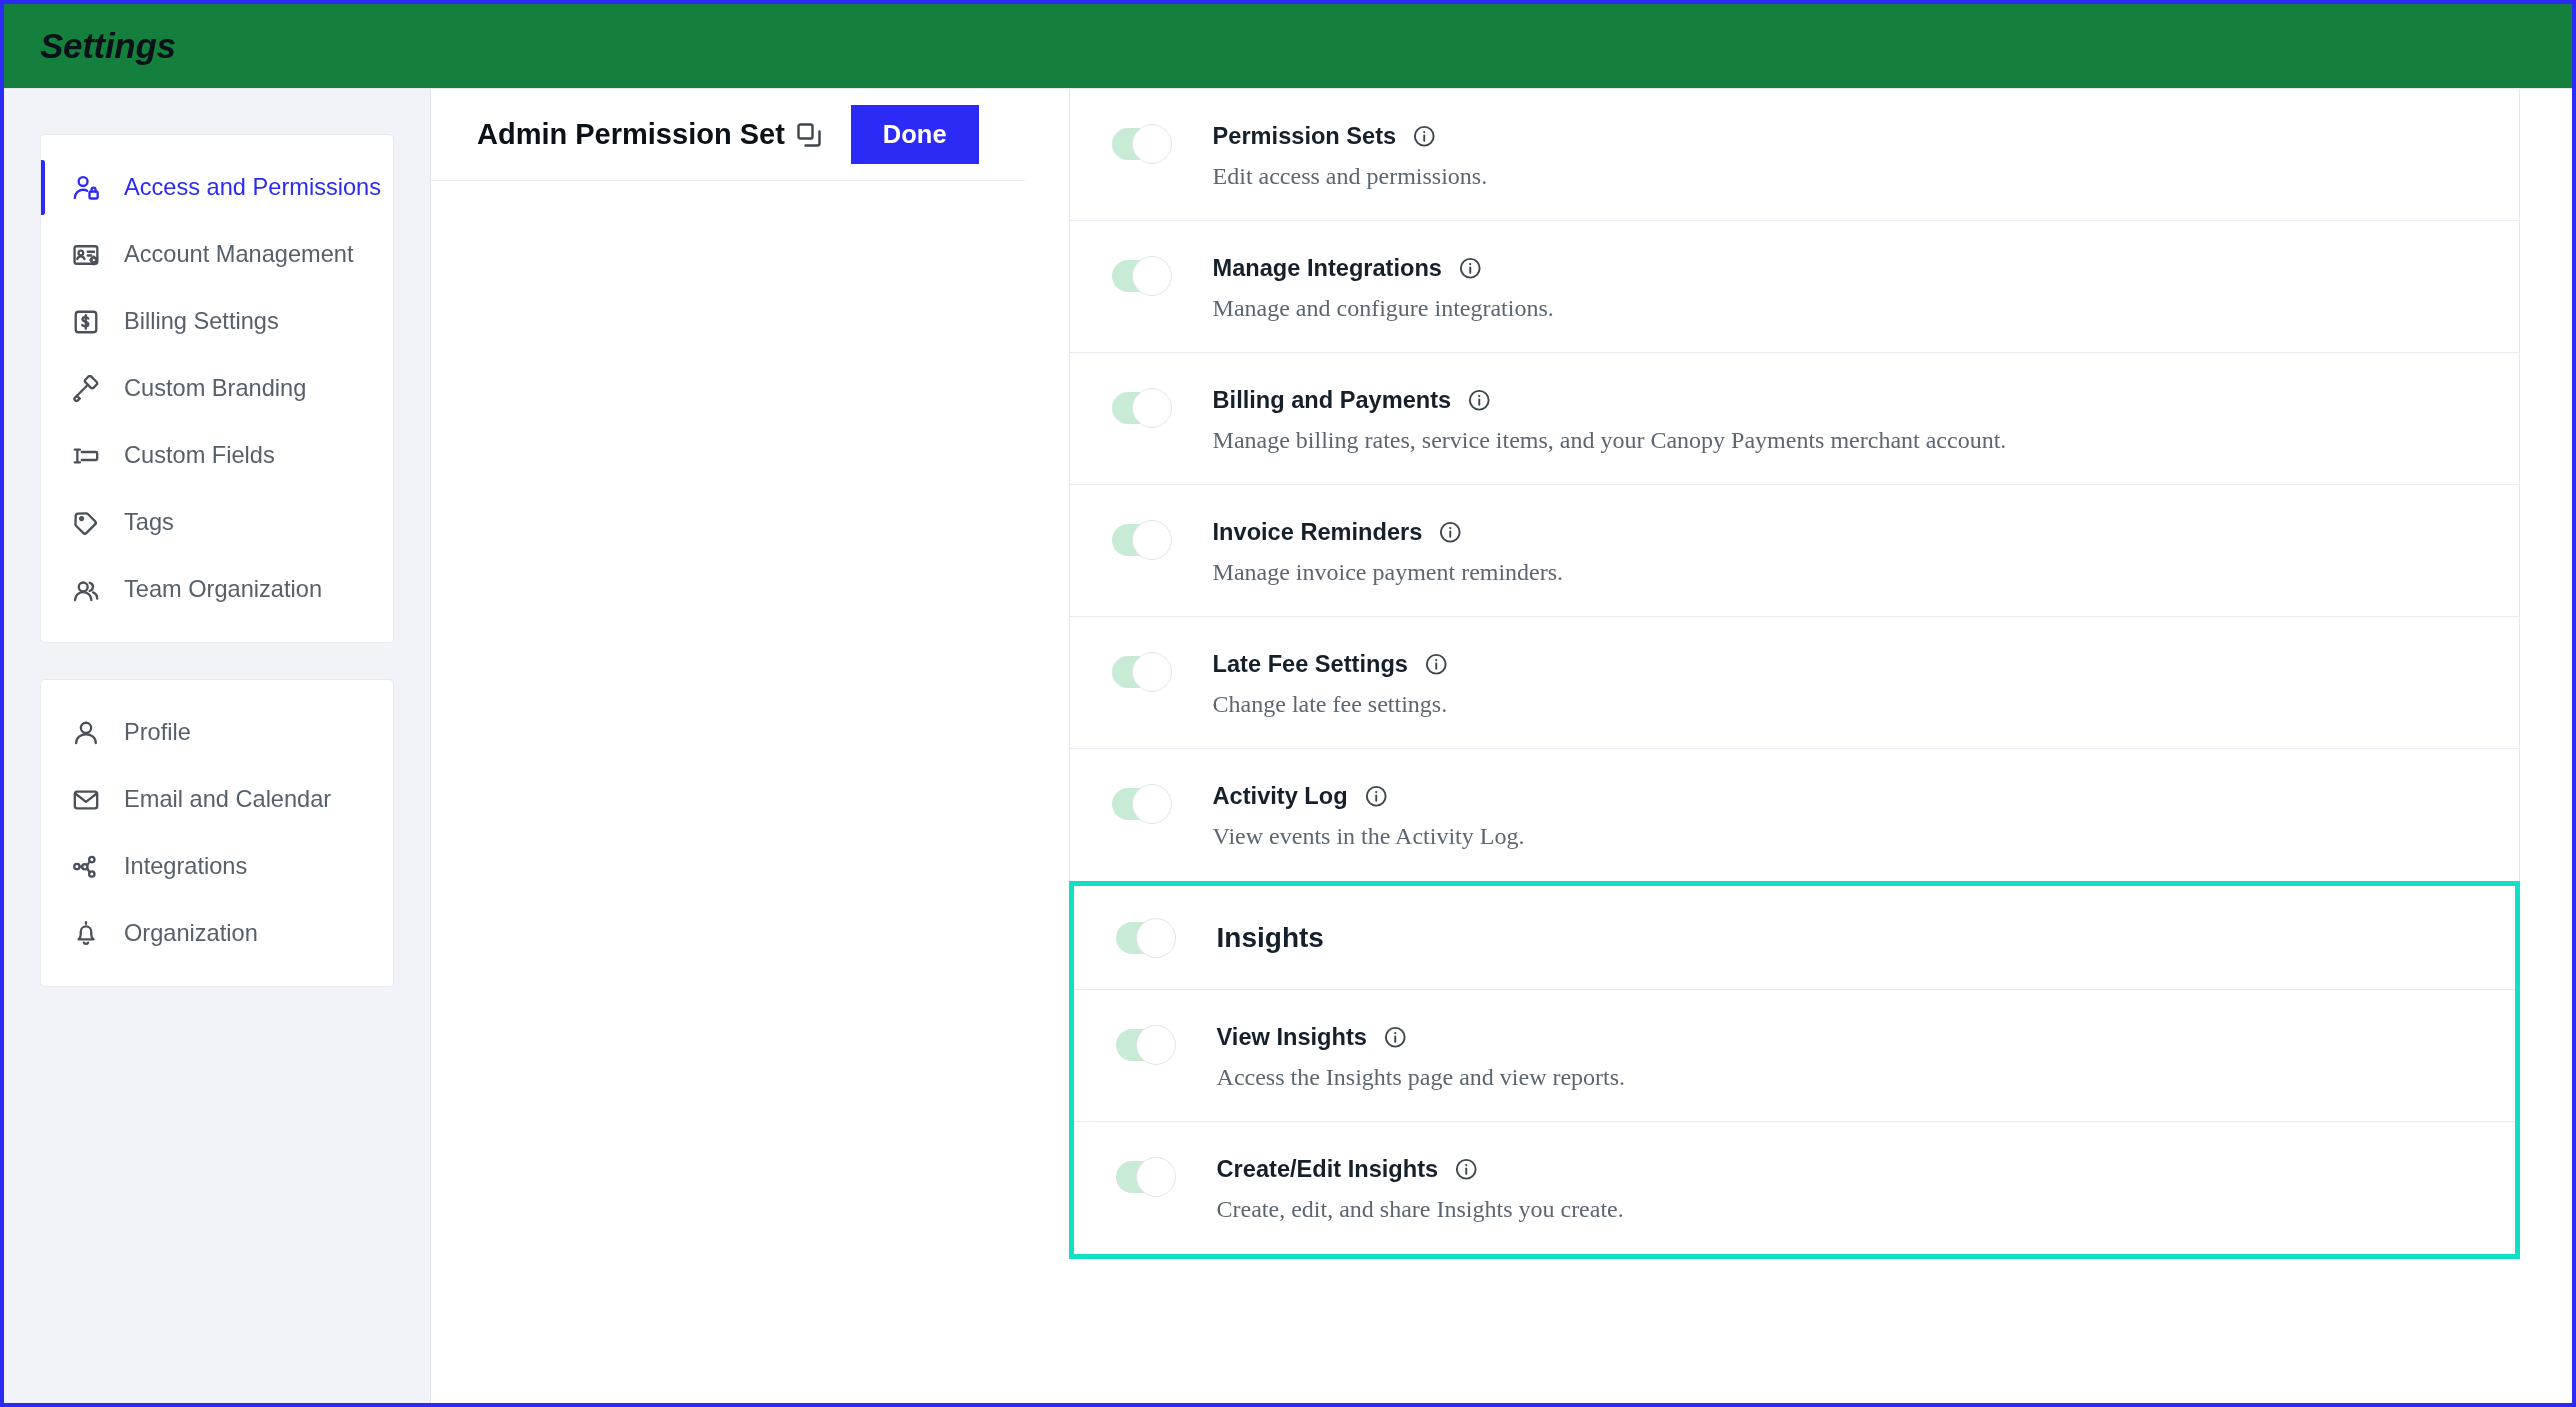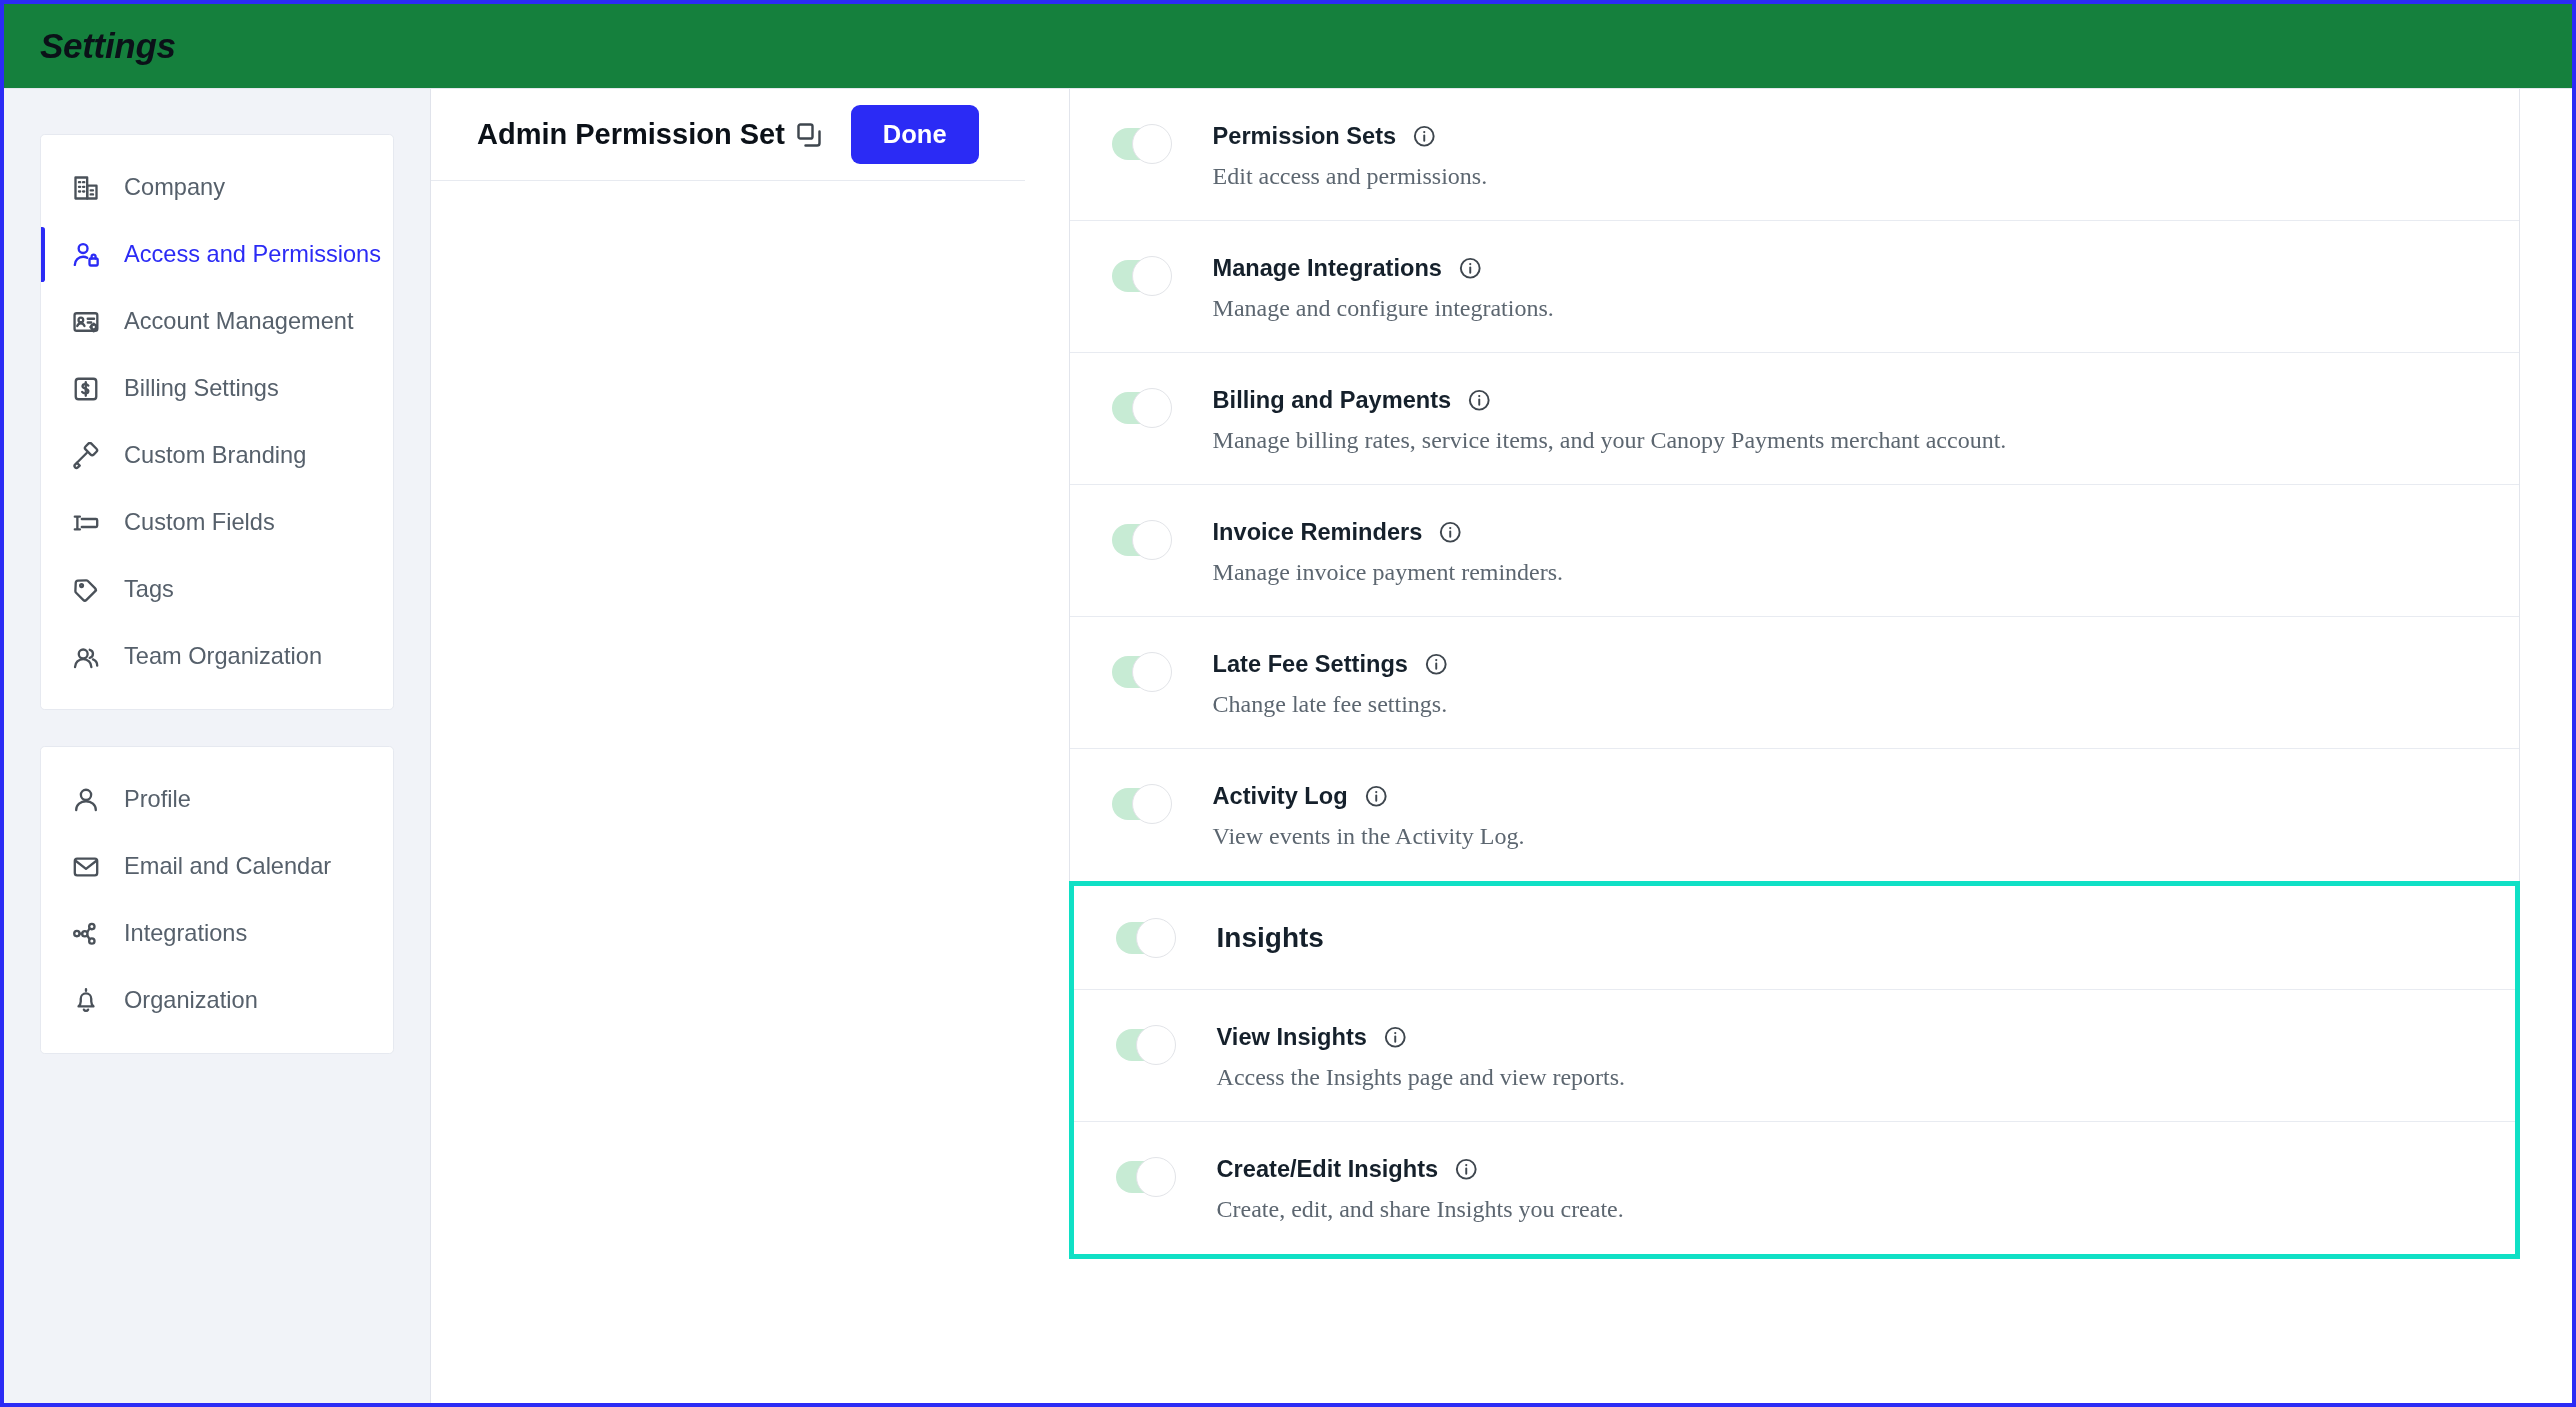--- a/index.html
+++ b/index.html
@@ -129,21 +129,21 @@
     color: #3E464E;
     cursor: pointer;
     margin-right: 17px;
     background: none;
     border: none;
   }
   .done-btn {
     background: #2B2BF5;
     color: #ffffff;
     border: none;
-    border-radius: 9px;
+    border-radius: 0;
     font-family: "Liberation Sans", sans-serif;
     font-size: 25.5px;
     font-weight: bold;
     padding: 0 32px;
     height: 59px;
     cursor: pointer;
   }
 
   
   .scroll-area {
@@ -239,31 +239,20 @@
 <div class="viewport">
 
   <div class="app-header">
     <div class="app-title">Settings</div>
   </div>
 
   <div class="body-split">
 
     <div class="sidebar">
       <div class="nav-card" id="grp0">
-          <div class="nav-item">
-            <span class="bar"></span>
-            <span class="nav-ico">
-              <svg width="28" height="28" viewBox="0 0 24 24" fill="none" stroke="currentColor" stroke-width="2" stroke-linejoin="round">
-                <rect x="3" y="3" width="10" height="18"></rect>
-                <rect x="13" y="10" width="8" height="11"></rect>
-                <path d="M6 7h1M9.5 7h1M6 11h1M9.5 11h1M6 15h1M9.5 15h1M16 14h2M16 17.5h2" stroke-linecap="round"></path>
-              </svg>
-            </span>
-            <span class="nav-label">Company</span>
-          </div>
           <div class="nav-item active">
             <span class="bar"></span>
             <span class="nav-ico">
               <svg width="28" height="28" viewBox="0 0 24 24" fill="none" stroke="currentColor" stroke-width="2" stroke-linecap="round" stroke-linejoin="round">
                 <circle cx="9.5" cy="6.5" r="3.8"></circle>
                 <path d="M2.4 20.5c0-4 3.2-7 7.1-7 1.3 0 2.5.3 3.5.9"></path>
                 <rect x="15" y="15" width="7" height="6" rx="1.2"></rect>
                 <path d="M16.8 15v-1.6a1.7 1.7 0 0 1 3.4 0V15"></path>
               </svg>
             </span>

